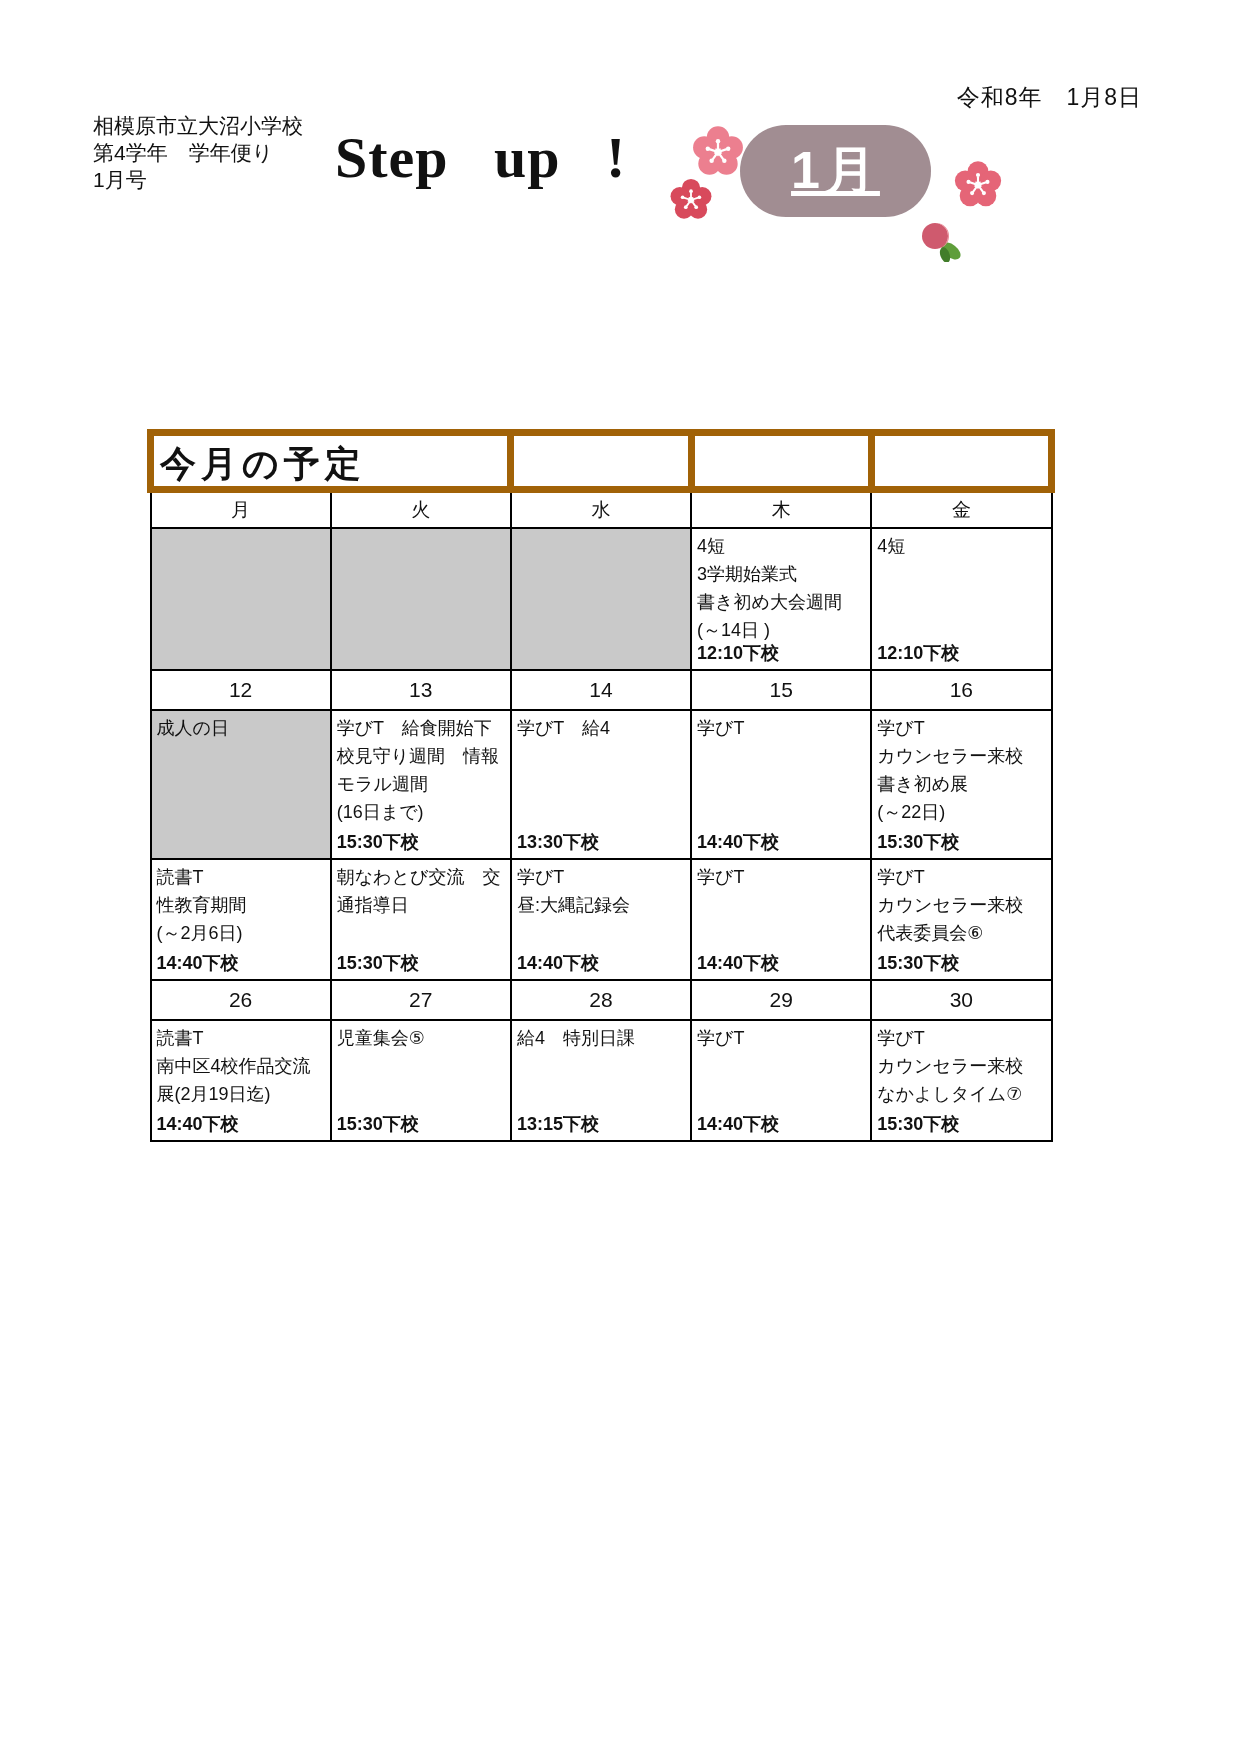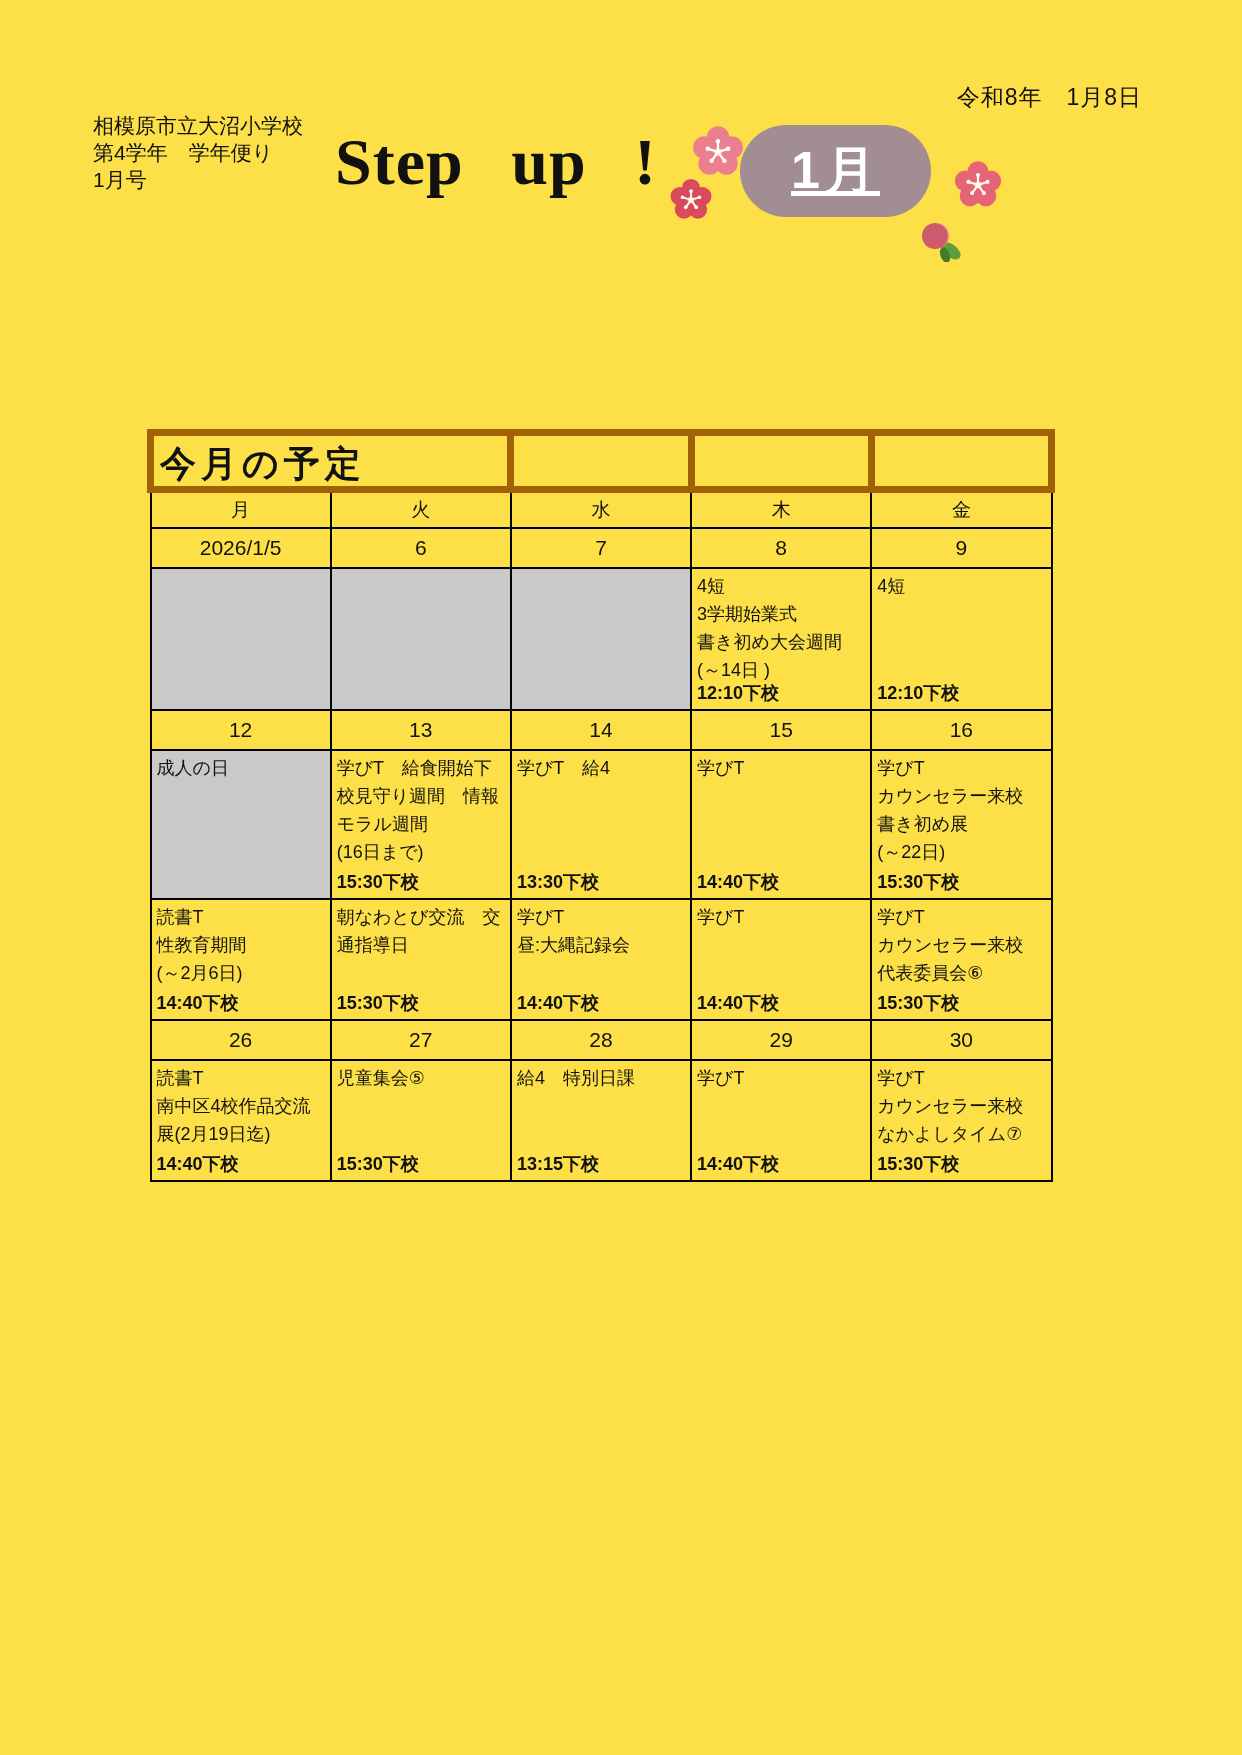--- a/index.html
+++ b/index.html
@@ -1,26 +1,26 @@
 <!DOCTYPE html>
 <html><head>
 <meta charset="utf-8">
 <style>
   html,body{margin:0;padding:0;background:#e8e8e8;}
   .page{
-    position:relative;width:1242px;height:1755px;background:#fde047;margin:0 auto;
+    position:relative;width:1242px;height:1755px;background:#ffffff;margin:0 auto;
     font-family:"Liberation Sans","DejaVu Sans",sans-serif;color:#111;overflow:hidden;
   }
   
   .issue-date{position:absolute;left:820px;top:82px;width:322px;text-align:right;
     font-size:23px;letter-spacing:1px;}
   .school-block{position:absolute;left:93px;top:112px;font-size:21px;line-height:27px;}
   .newsletter-title{position:absolute;left:335px;top:124px;
     font-family:"Liberation Serif","DejaVu Serif",serif;font-weight:bold;
-    font-size:66px;word-spacing:30px;letter-spacing:1px;white-space:nowrap;}
+    font-size:58px;word-spacing:30px;letter-spacing:1px;white-space:nowrap;}
   
   .badge-wrap{position:absolute;left:640px;top:100px;width:400px;height:160px;}
   .badge-pill{position:absolute;left:100px;top:25px;width:191px;height:92px;
     background:#a18d92;border-radius:46px;display:flex;align-items:center;justify-content:center;}
   .badge-pill .badge-label{color:#ffffff;font-size:52px;font-weight:bold;letter-spacing:4px;text-decoration:underline;}
   .flower{position:absolute;}
   .flower-a{left:50px;top:24px;width:56px;height:56px;}
   .flower-b{left:28px;top:77px;width:46px;height:46px;}
   .flower-c{left:312px;top:59px;width:52px;height:52px;}
   .bud{position:absolute;left:278px;top:118px;width:44px;height:44px;}
@@ -165,27 +165,20 @@
       <td></td>
     </tr>
     <tr class="r-head">
       <th>月</th>
       <th>火</th>
       <th>水</th>
       <th>木</th>
       <th>金</th>
     </tr>
 
-    <tr class="r-date">
-      <td>2026/1/5</td>
-      <td>6</td>
-      <td>7</td>
-      <td>8</td>
-      <td>9</td>
-    </tr>
     <tr class="r-w1">
       <td class="ev gray"></td>
       <td class="ev gray"></td>
       <td class="ev gray"></td>
       <td class="ev">
         <div class="ev-main">4短<br>3学期始業式<br>書き初め大会週間(～14日 )</div>
         <div class="ev-time">12:10下校</div>
       </td>
       <td class="ev">
         <div class="ev-main">4短</div>

